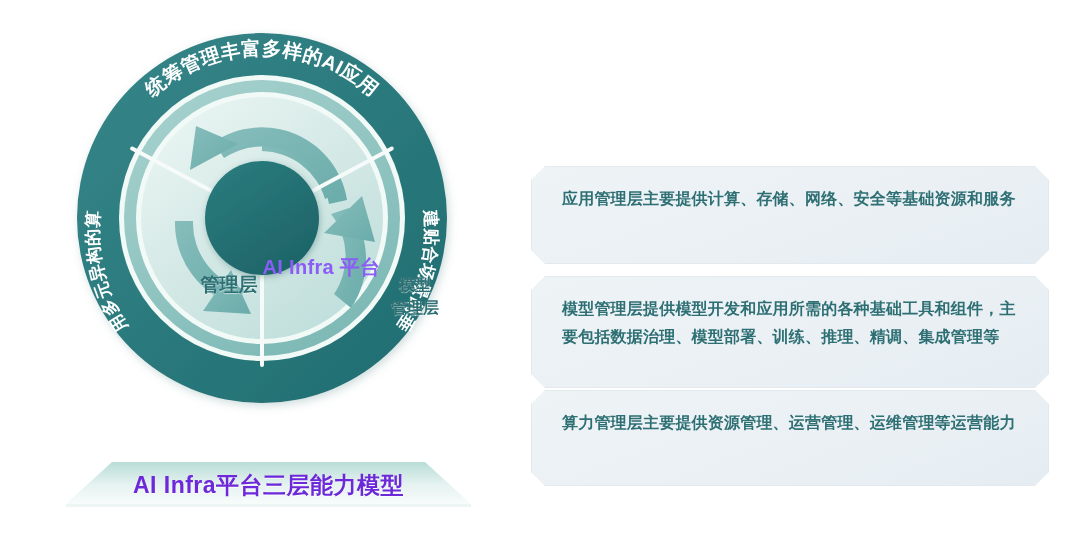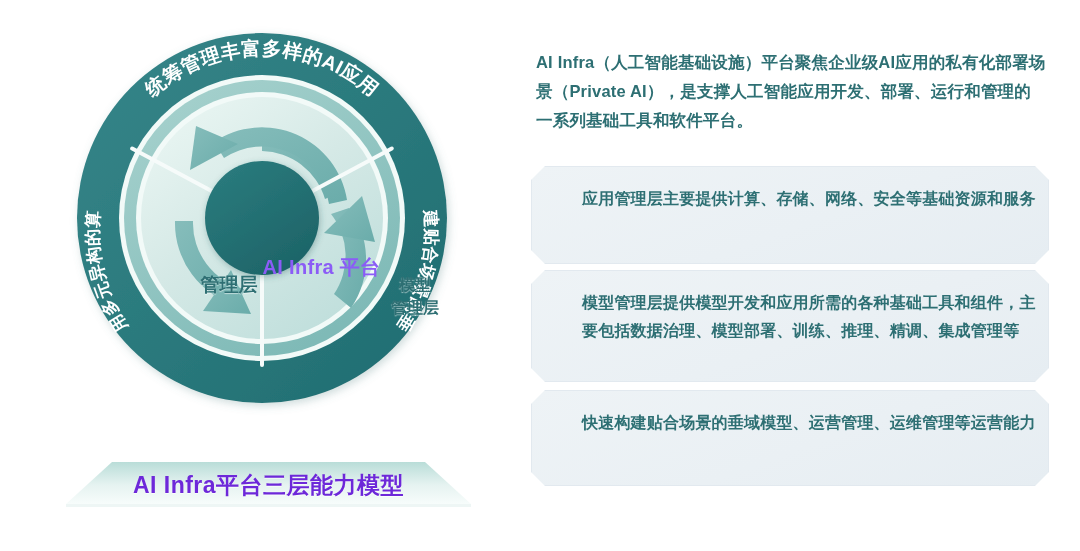--- a/index.html
+++ b/index.html
@@ -48,24 +48,24 @@
     background:linear-gradient(160deg,#eef3f6 0%,#eaf0f4 55%,#e6edf2 100%);
     border:1px solid #e2e9ef;
     box-shadow:2px 2px 3px rgba(120,140,160,.13);
     -webkit-clip-path:polygon(14px 0,calc(100% - 14px) 0,100% 14px,100% calc(100% - 14px),calc(100% - 14px) 100%,14px 100%,0 calc(100% - 14px),0 14px);
     clip-path:polygon(14px 0,calc(100% - 14px) 0,100% 14px,100% calc(100% - 14px),calc(100% - 14px) 100%,14px 100%,0 calc(100% - 14px),0 14px);
     box-sizing:border-box;
   }
   .card-text{
     position:absolute;left:30px;top:18px;width:455px;
     font-size:16px;line-height:28px;font-weight:bold;
-    color:#2d6f73;letter-spacing:.2px;margin-left:20px;
+    color:#2d6f73;letter-spacing:.2px;
   }
   #card-app {top:166px;height:98px;}
-  #card-model{top:270px;height:112px;}
+  #card-model{top:276px;height:112px;}
   #card-compute{top:390px;height:96px;}
 
   
   .layer-label{
     position:absolute;font-weight:bold;color:#2e6f73;
     text-align:center;line-height:23px;
     text-shadow:0 1px 1px rgba(255,255,255,.55);
   }
   #label-app{left:150px;top:155px;width:225px;font-size:19px;}
   #label-compute{left:112px;top:255px;width:110px;font-size:19px;}
@@ -214,28 +214,27 @@
         </defs>
         <polygon points="46,0 359,0 405,42 0,42" fill="url(#gRibbon)"></polygon>
         <polygon points="0,42 405,42 405,45 0,45" fill="#eef6f5"></polygon>
       </svg>
       <div id="ribbon-label">AI Infra平台三层能力模型</div>
     </div>
   </div>
 
   <div id="panel">
 
-    <div id="intro">AI Infra（人工智能基础设施）平台聚焦企业级AI应用的私有化部署场景（Private AI），是支撑人工智能应用开发、部署、运行和管理的一系列基础工具和软件平台。</div>
 
     <div class="card" id="card-app">
       <div class="card-text">应用管理层主要提供计算、存储、网络、安全等基础资源和服务</div>
     </div>
 
     <div class="card" id="card-model">
       <div class="card-text">模型管理层提供模型开发和应用所需的各种基础工具和组件，主要包括数据治理、模型部署、训练、推理、精调、集成管理等</div>
     </div>
 
     <div class="card" id="card-compute">
-      <div class="card-text">快速构建贴合场景的垂域模型、运营管理、运维管理等运营能力</div>
+      <div class="card-text">算力管理层主要提供资源管理、运营管理、运维管理等运营能力</div>
     </div>
   </div>
 
 </div>
 
 </body></html>

